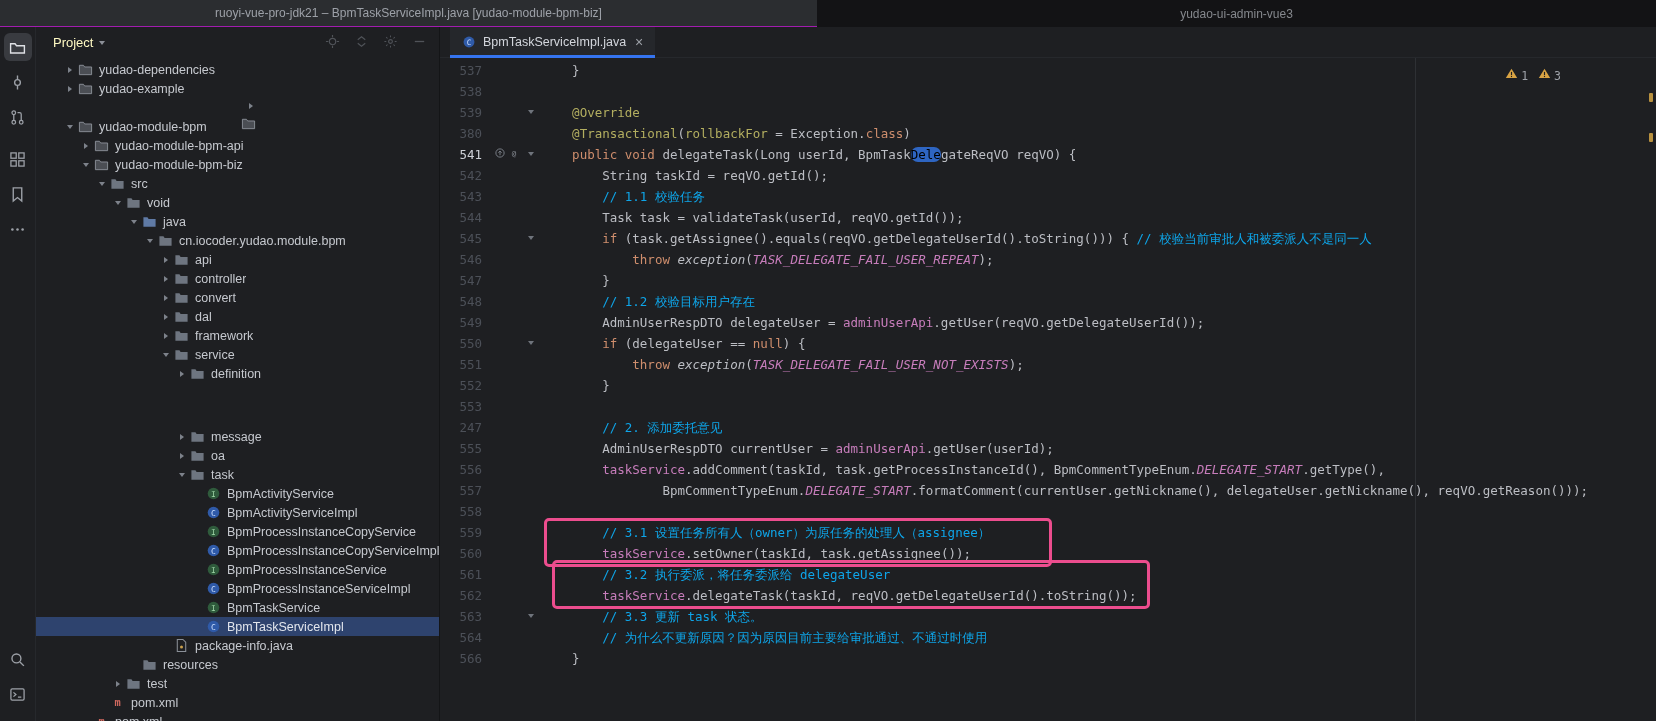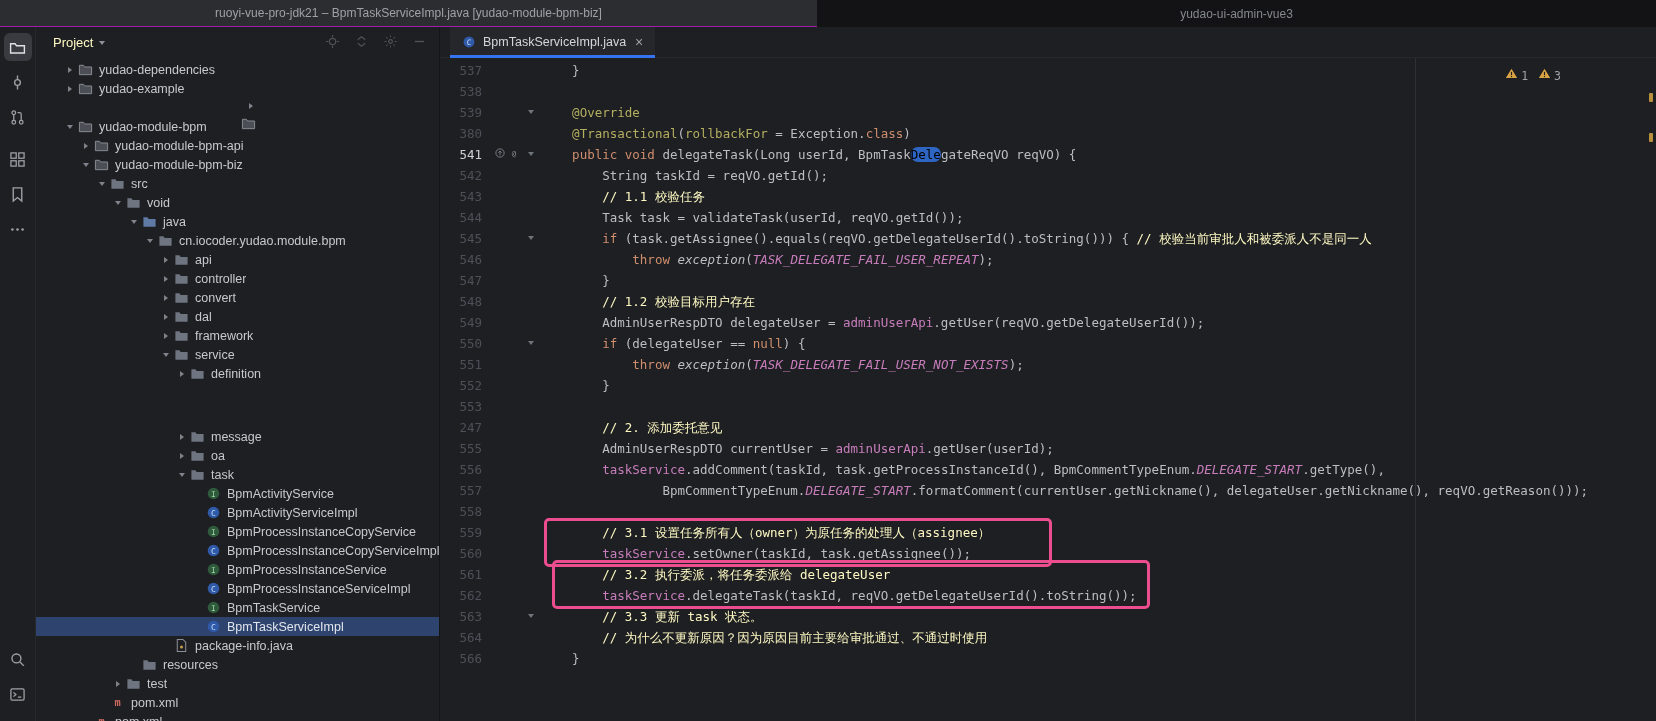--- a/index.html
+++ b/index.html
@@ -49,21 +49,21 @@
   .code-line{display:flex;height:21px;white-space:pre;}
   .ln-num{flex:0 0 46px;text-align:right;color:#4c5058;padding-right:4px;box-sizing:border-box;}
   .ln-num.cur{color:#ced1d7;}
   .ln-ico{flex:0 0 56px;position:relative;display:flex;align-items:center;gap:2px;padding-left:8px;box-sizing:border-box;}
   .ln-ico svg{width:12px;height:12px;}
   .fold{position:absolute;right:8px;top:8px;width:0;height:0;border-left:3.5px solid transparent;
         border-right:3.5px solid transparent;border-top:4.5px solid #6f747c;}
   .ln-code{white-space:pre;color:#bcbec4;}
   .sg-k{color:#cf8e6d;}
   .sg-a{color:#b3ae60;}
-  .sg-c{color:#fef9c3;}
+  .sg-c{color:#0ea5e9;}
   .sg-f{color:#c77dbb;}
   .sg-ct{color:#c77dbb;font-style:italic;}
   .sg-i{font-style:italic;}
   .sg-d{color:#bcbec4;}
   .sg-sel{background:#2e65c2;color:#000000;border-radius:7px;}
   .ann{position:absolute;border:3px solid #ec4d8e;border-radius:5px;pointer-events:none;box-sizing:border-box;}
   .guide{position:absolute;top:0;bottom:0;width:1px;background:#2e3034;left:975px;}
   .inspections{position:absolute;top:8px;right:95px;display:flex;align-items:center;gap:10px;font-size:11.5px;color:#9da1a8;}
   .insp-item{display:flex;align-items:center;gap:3px;}
   .insp-item svg{width:13px;height:13px;}

